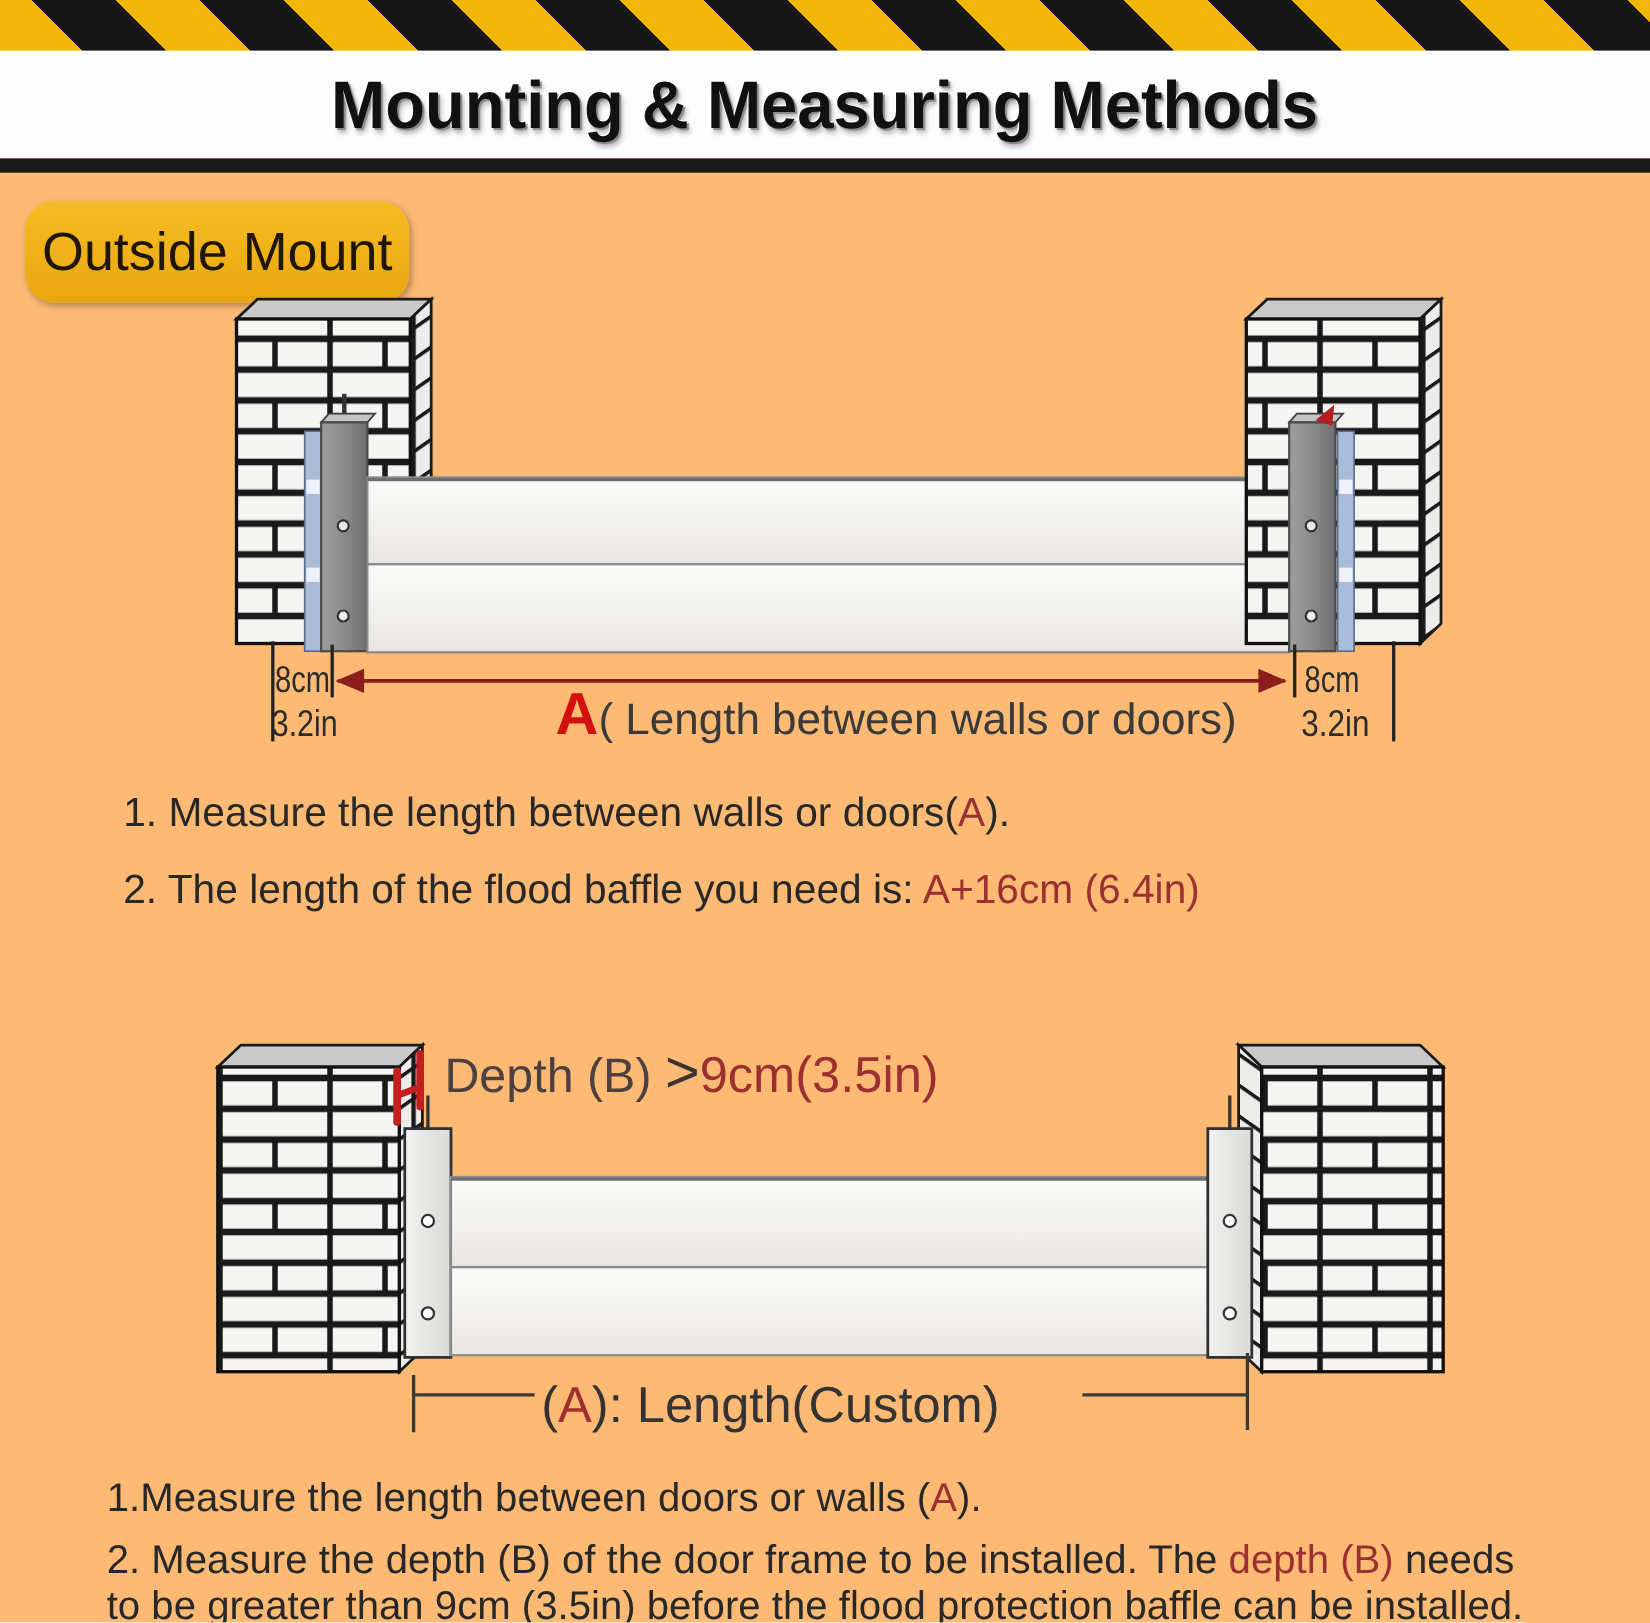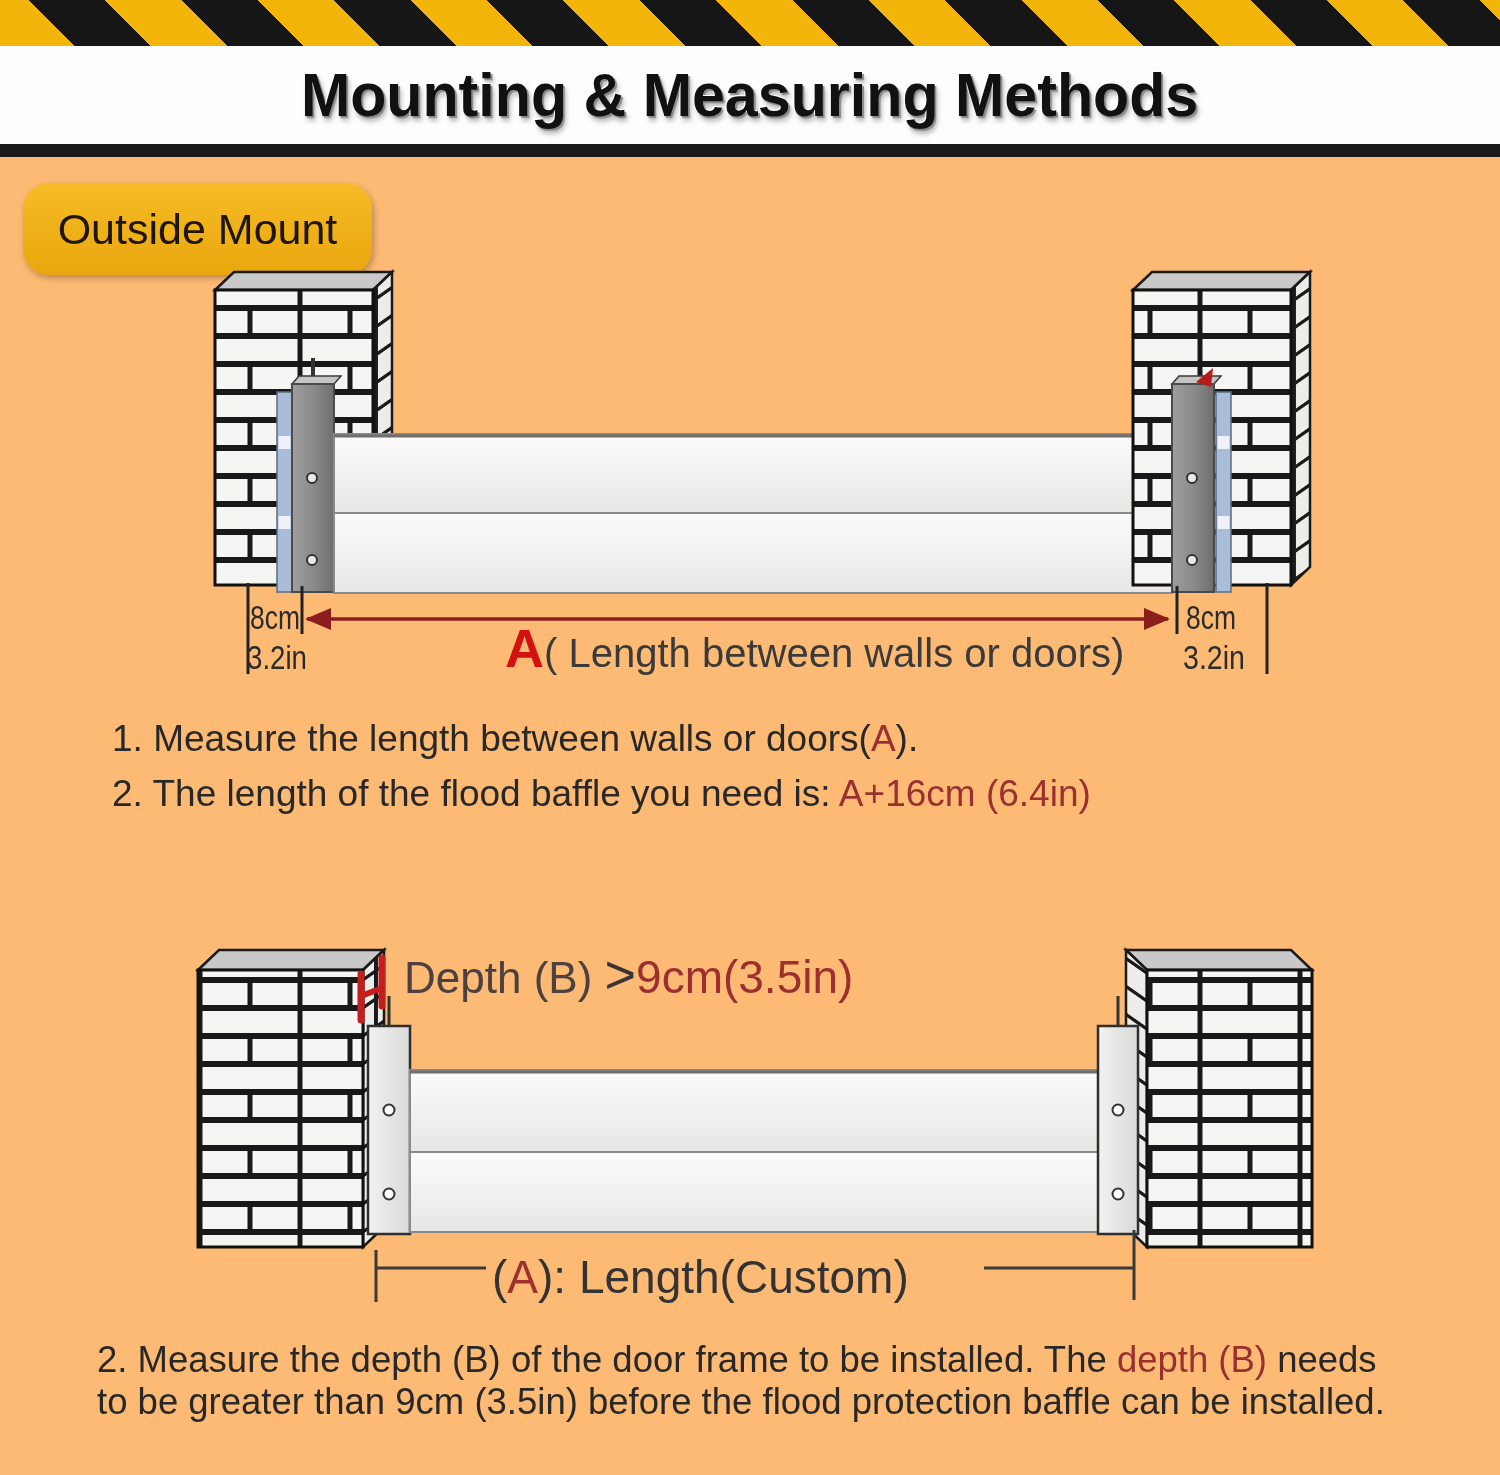--- a/index.html
+++ b/index.html
@@ -9,31 +9,31 @@
   .hazard{position:absolute;top:0;left:0;width:100%;height:48px;
           background:repeating-linear-gradient(45deg,#f4b50b 0 54px,#161616 54px 108px);}
   .title-wrap{position:absolute;top:46px;left:0;width:100%;height:98px;
               display:flex;align-items:center;justify-content:center;background:#fdfdfd;}
   .title-wrap h1{margin:0;font-size:61px;font-weight:bold;color:#111;transform:scaleX(.97);
                  text-shadow:-1px -1px 0 #ffffff, 2px 2px 1px #8a8a8a, 3px 5px 5px rgba(0,0,0,.28);}
   .title-bar{position:absolute;top:144px;left:0;width:100%;height:13px;background:#191919;}
   
   .badge{position:absolute;background:linear-gradient(180deg,#f6bc25,#e9a60e);
          border-radius:26px;color:#1f1503;display:flex;align-items:center;justify-content:center;
-         font-size:43px;box-shadow:2px 3px 6px rgba(0,0,0,.28);}
+         font-size:49px;box-shadow:2px 3px 6px rgba(0,0,0,.28);}
   .badge-outside{left:23px;top:183px;width:349px;height:92px;}
   .badge-inside{left:25px;top:837px;width:400px;height:90px;}
   
   .diag{position:absolute;left:0;}
   
   .steps{position:absolute;color:#282828;font-size:37px;white-space:nowrap;}
   .steps p{margin:0;}
   .steps .accent{color:#9a3030;}
   .steps-outside{left:112px;top:714px;line-height:50px;}
-  .steps-outside p + p{margin-top:5px;}
+  .steps-outside p + p{margin-top:20px;}
   .steps-inside{left:97px;top:1339px;font-size:36.5px;}
   .steps-inside .l1{line-height:46px;margin-bottom:12px;}
   .steps-inside .l2{line-height:42px;}
   
   text{font-family:"Liberation Sans", sans-serif;}
   .dim{font-size:34px;fill:#2b2b2b;}
   .big-a{font-size:54px;font-weight:bold;fill:#d31111;}
   .span-label{font-size:40px;fill:#3a3a3a;}
   .len-label{font-size:46px;fill:#333333;}
   .len-a{font-size:46px;fill:#a03030;}
@@ -196,16 +196,17 @@
     <g stroke="#3a3a3a">
       <line x1="376" y1="1250" x2="376" y2="1302" stroke-width="3"></line>
       <line x1="376" y1="1268" x2="486" y2="1268" stroke-width="3"></line>
       <line x1="984" y1="1268" x2="1134" y2="1268" stroke-width="3"></line>
       <line x1="1134" y1="1230" x2="1134" y2="1300" stroke-width="3"></line>
     </g>
     <text x="492" y="1293"><tspan class="len-label">(</tspan><tspan class="len-a">A</tspan><tspan class="len-label">): Length(Custom)</tspan></text>
   </svg>
 
   <div class="steps steps-inside">
+    <p class="l1"><span>1.Measure the length between doors or walls (</span><span class="accent">A</span><span>).</span></p>
     <p class="l2"><span>2. Measure the depth (B) of the door frame to be installed. The </span><span class="accent">depth (B)</span><span> needs</span><br><span>to be greater than 9cm (3.5in) before the flood protection baffle can be installed.</span></p>
   </div>
 
 </div>
 
 </body></html>

